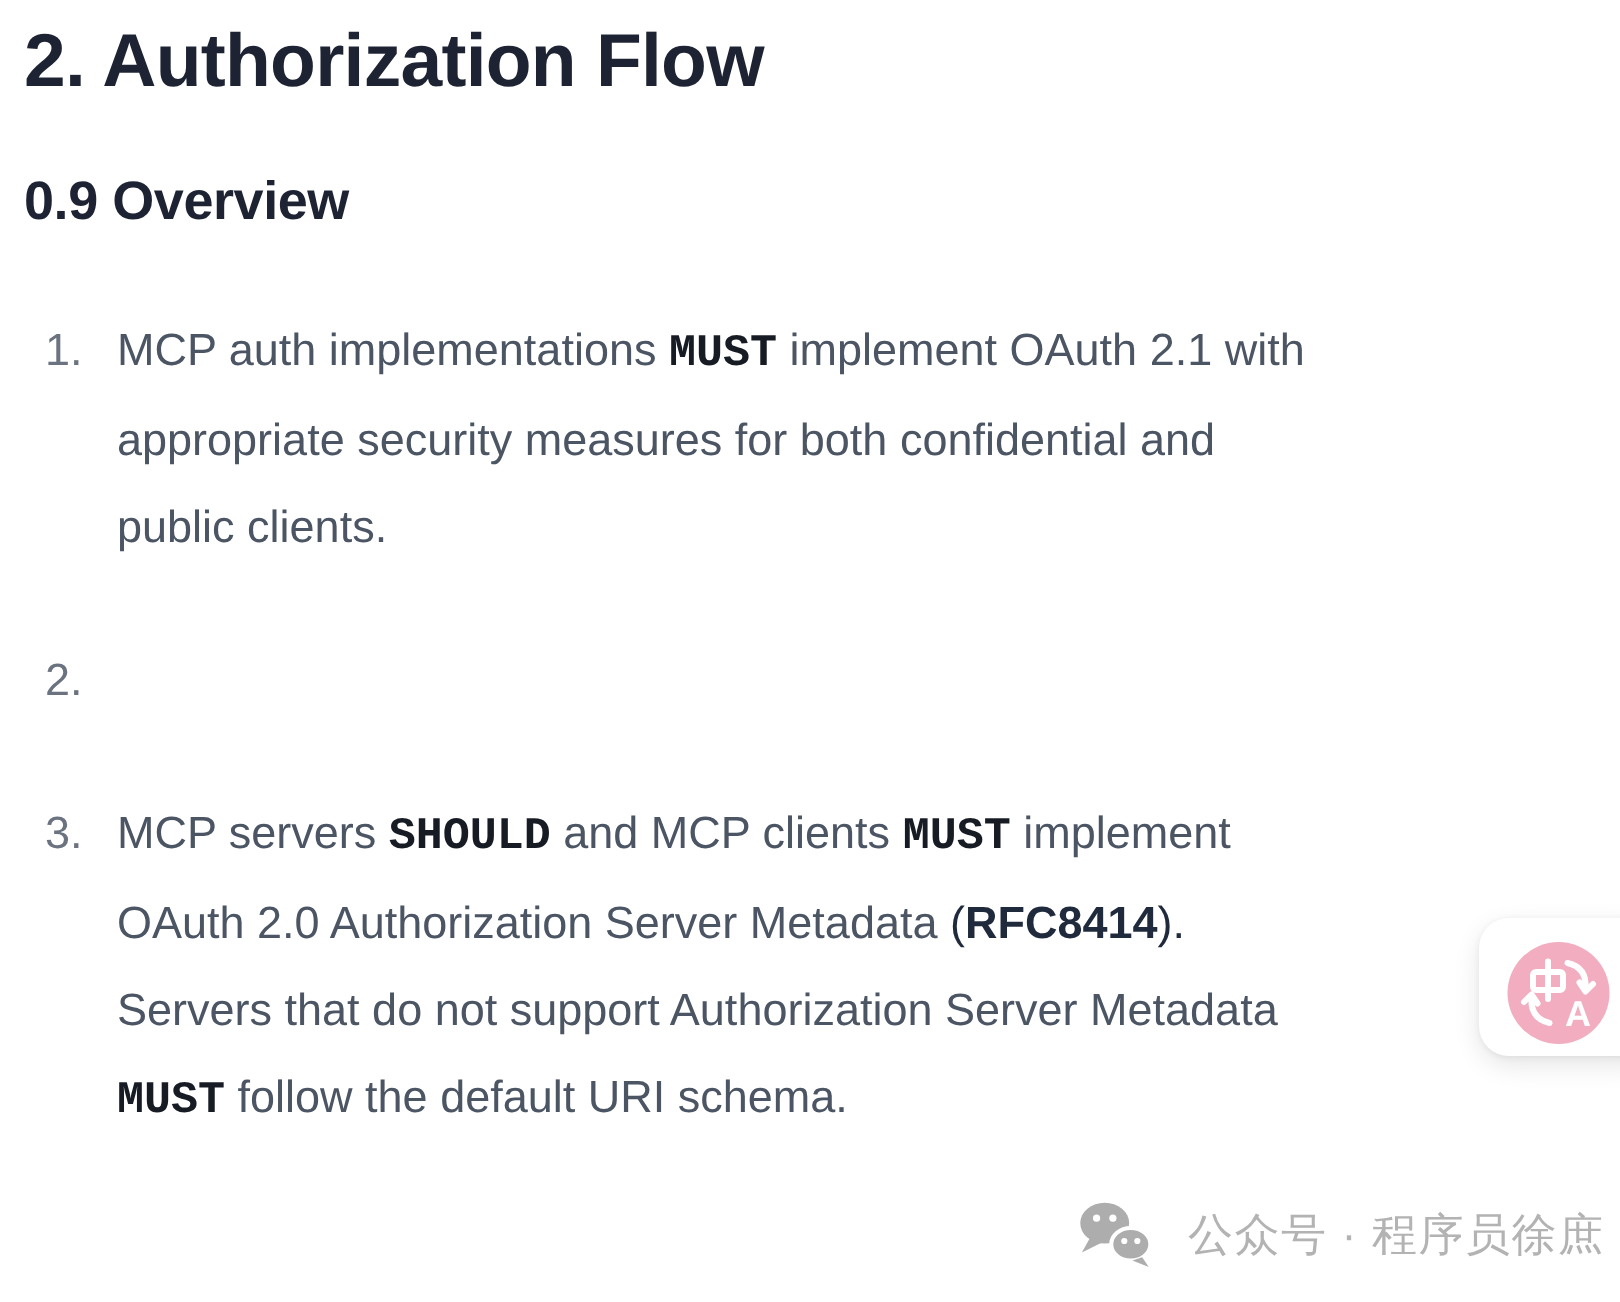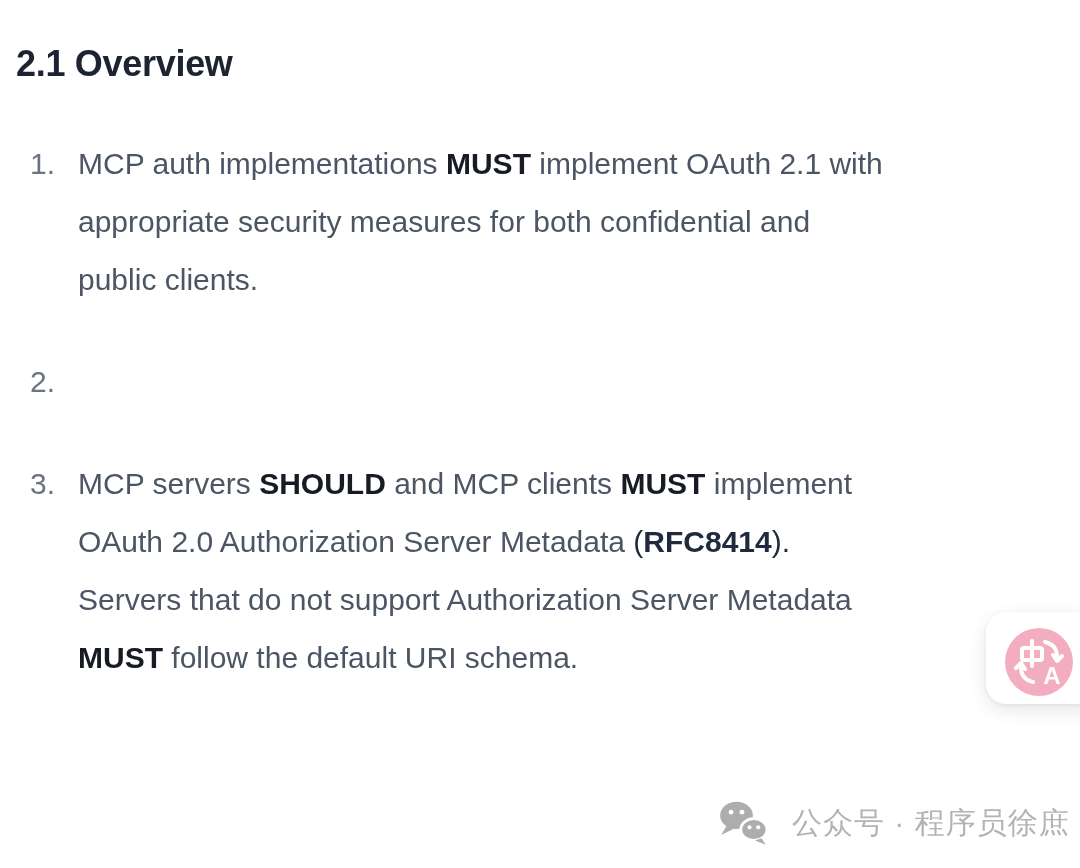--- a/index.html
+++ b/index.html
@@ -28,21 +28,21 @@
     flex:0 0 48px;
     font-size:30px; line-height:58px;
     color:var(--c-marker,#6b7280);
   }
   .content {
     width:815px;
     font-size:30px; line-height:58px;
     color:var(--c-body,#4b5563);
   }
   .seg-normal { color:var(--c-body,#4b5563);margin-top:44px; }
-  .seg-strong { font-weight:700; color:var(--c-strong,#171c24); }
+  .seg-strong { font-weight:700; color:var(--c-strong,#171c24);font-family:Liberation Mono, monospace; }
   .seg-ref { color:var(--c-ref,#1f2a3c); }
   .seg-ref-strong { font-weight:700; color:var(--c-ref,#1f2a3c); }
 
   .translate-pill {
     position:absolute; top:612px; right:-26px;
     width:120px; height:92px;
     background:#ffffff; border-radius:20px;
     box-shadow:0 6px 18px rgba(0,0,0,0.10), 0 1px 4px rgba(0,0,0,0.06);
     cursor:pointer;
   }
@@ -63,22 +63,23 @@
     white-space:nowrap;
     color:var(--c-watermark,#b3b3b3);
   }
   .wechat-svg { display:block; width:50px; height:46px; }
 </style>
 </head>
 <body>
 
 <div>
 
+  <h1 class="h1">2. Authorization Flow</h1>
 
-  <h2 class="h2">2.1 Overview</h2>
+  <h2 class="h2">0.9 Overview</h2>
 
   <ol class="overview" id="overview-list">
       <li>
         <span class="num">1.</span>
         <span class="content"><span class="seg-normal">MCP auth implementations </span><span class="seg-strong">MUST</span><span class="seg-normal"> implement OAuth 2.1 with appropriate security measures for both confidential and public clients.</span></span>
       </li>
       <li>
         <span class="num">2.</span>
       </li>
       <li>

